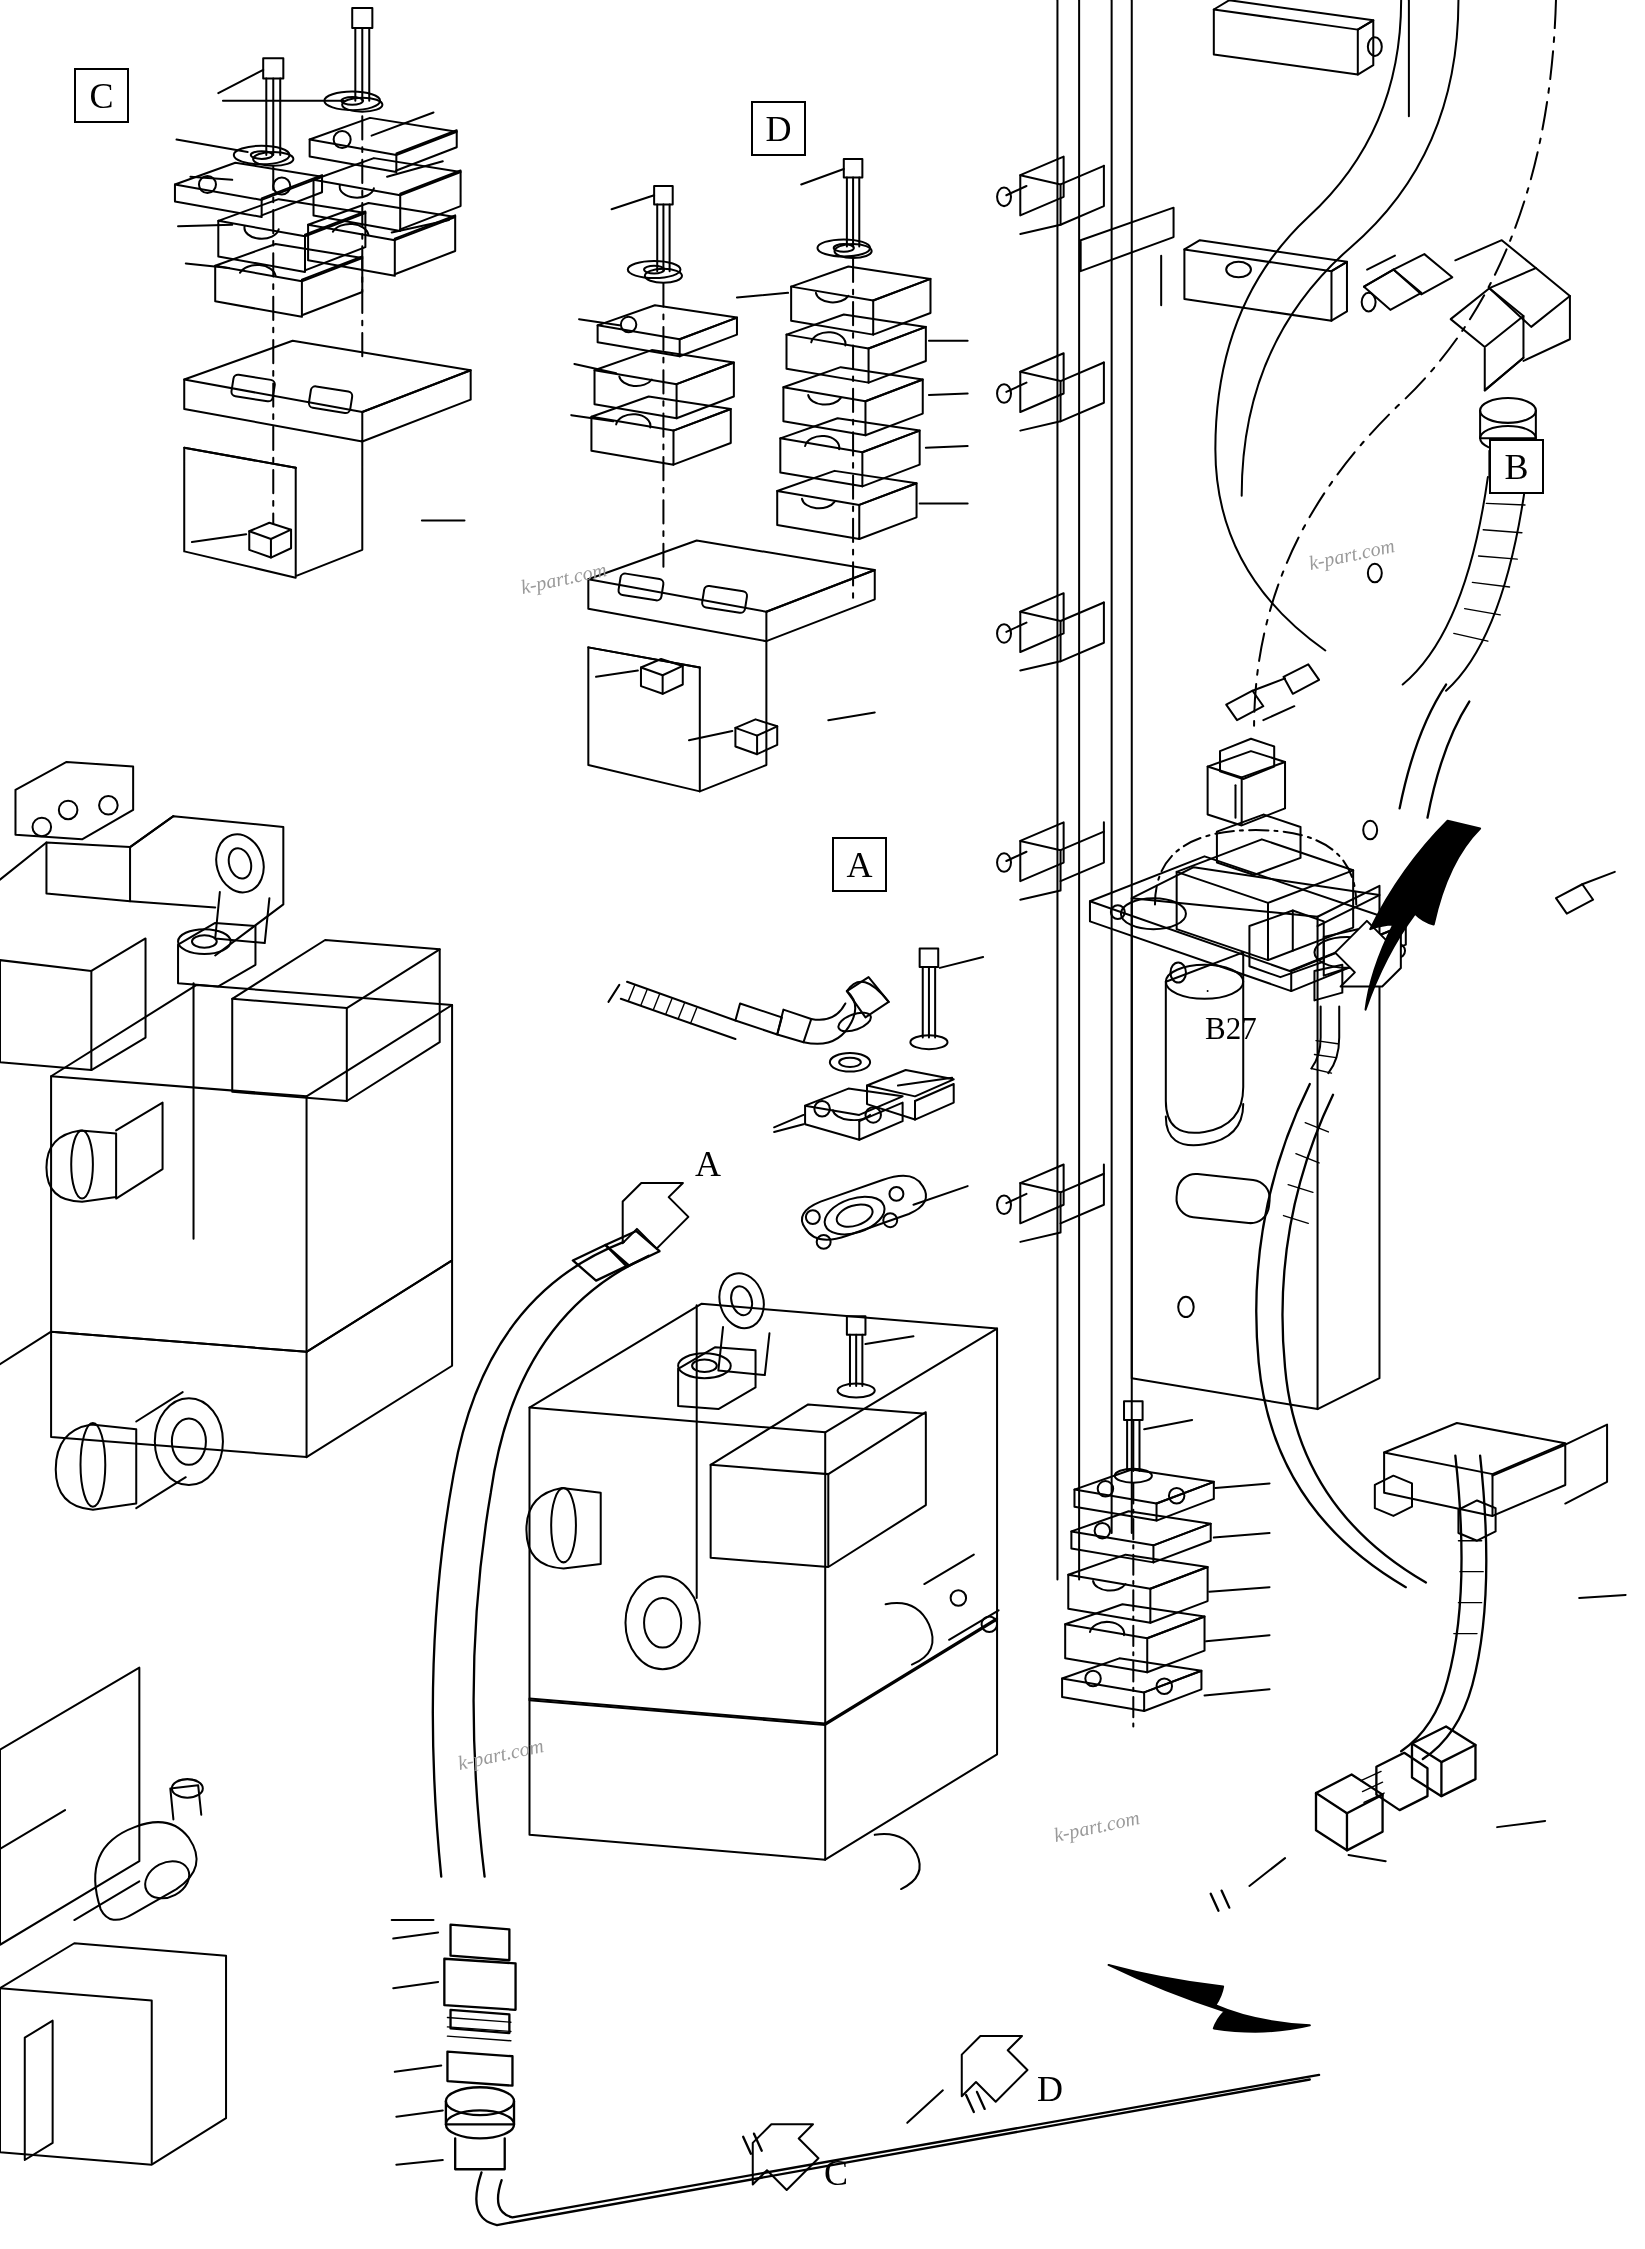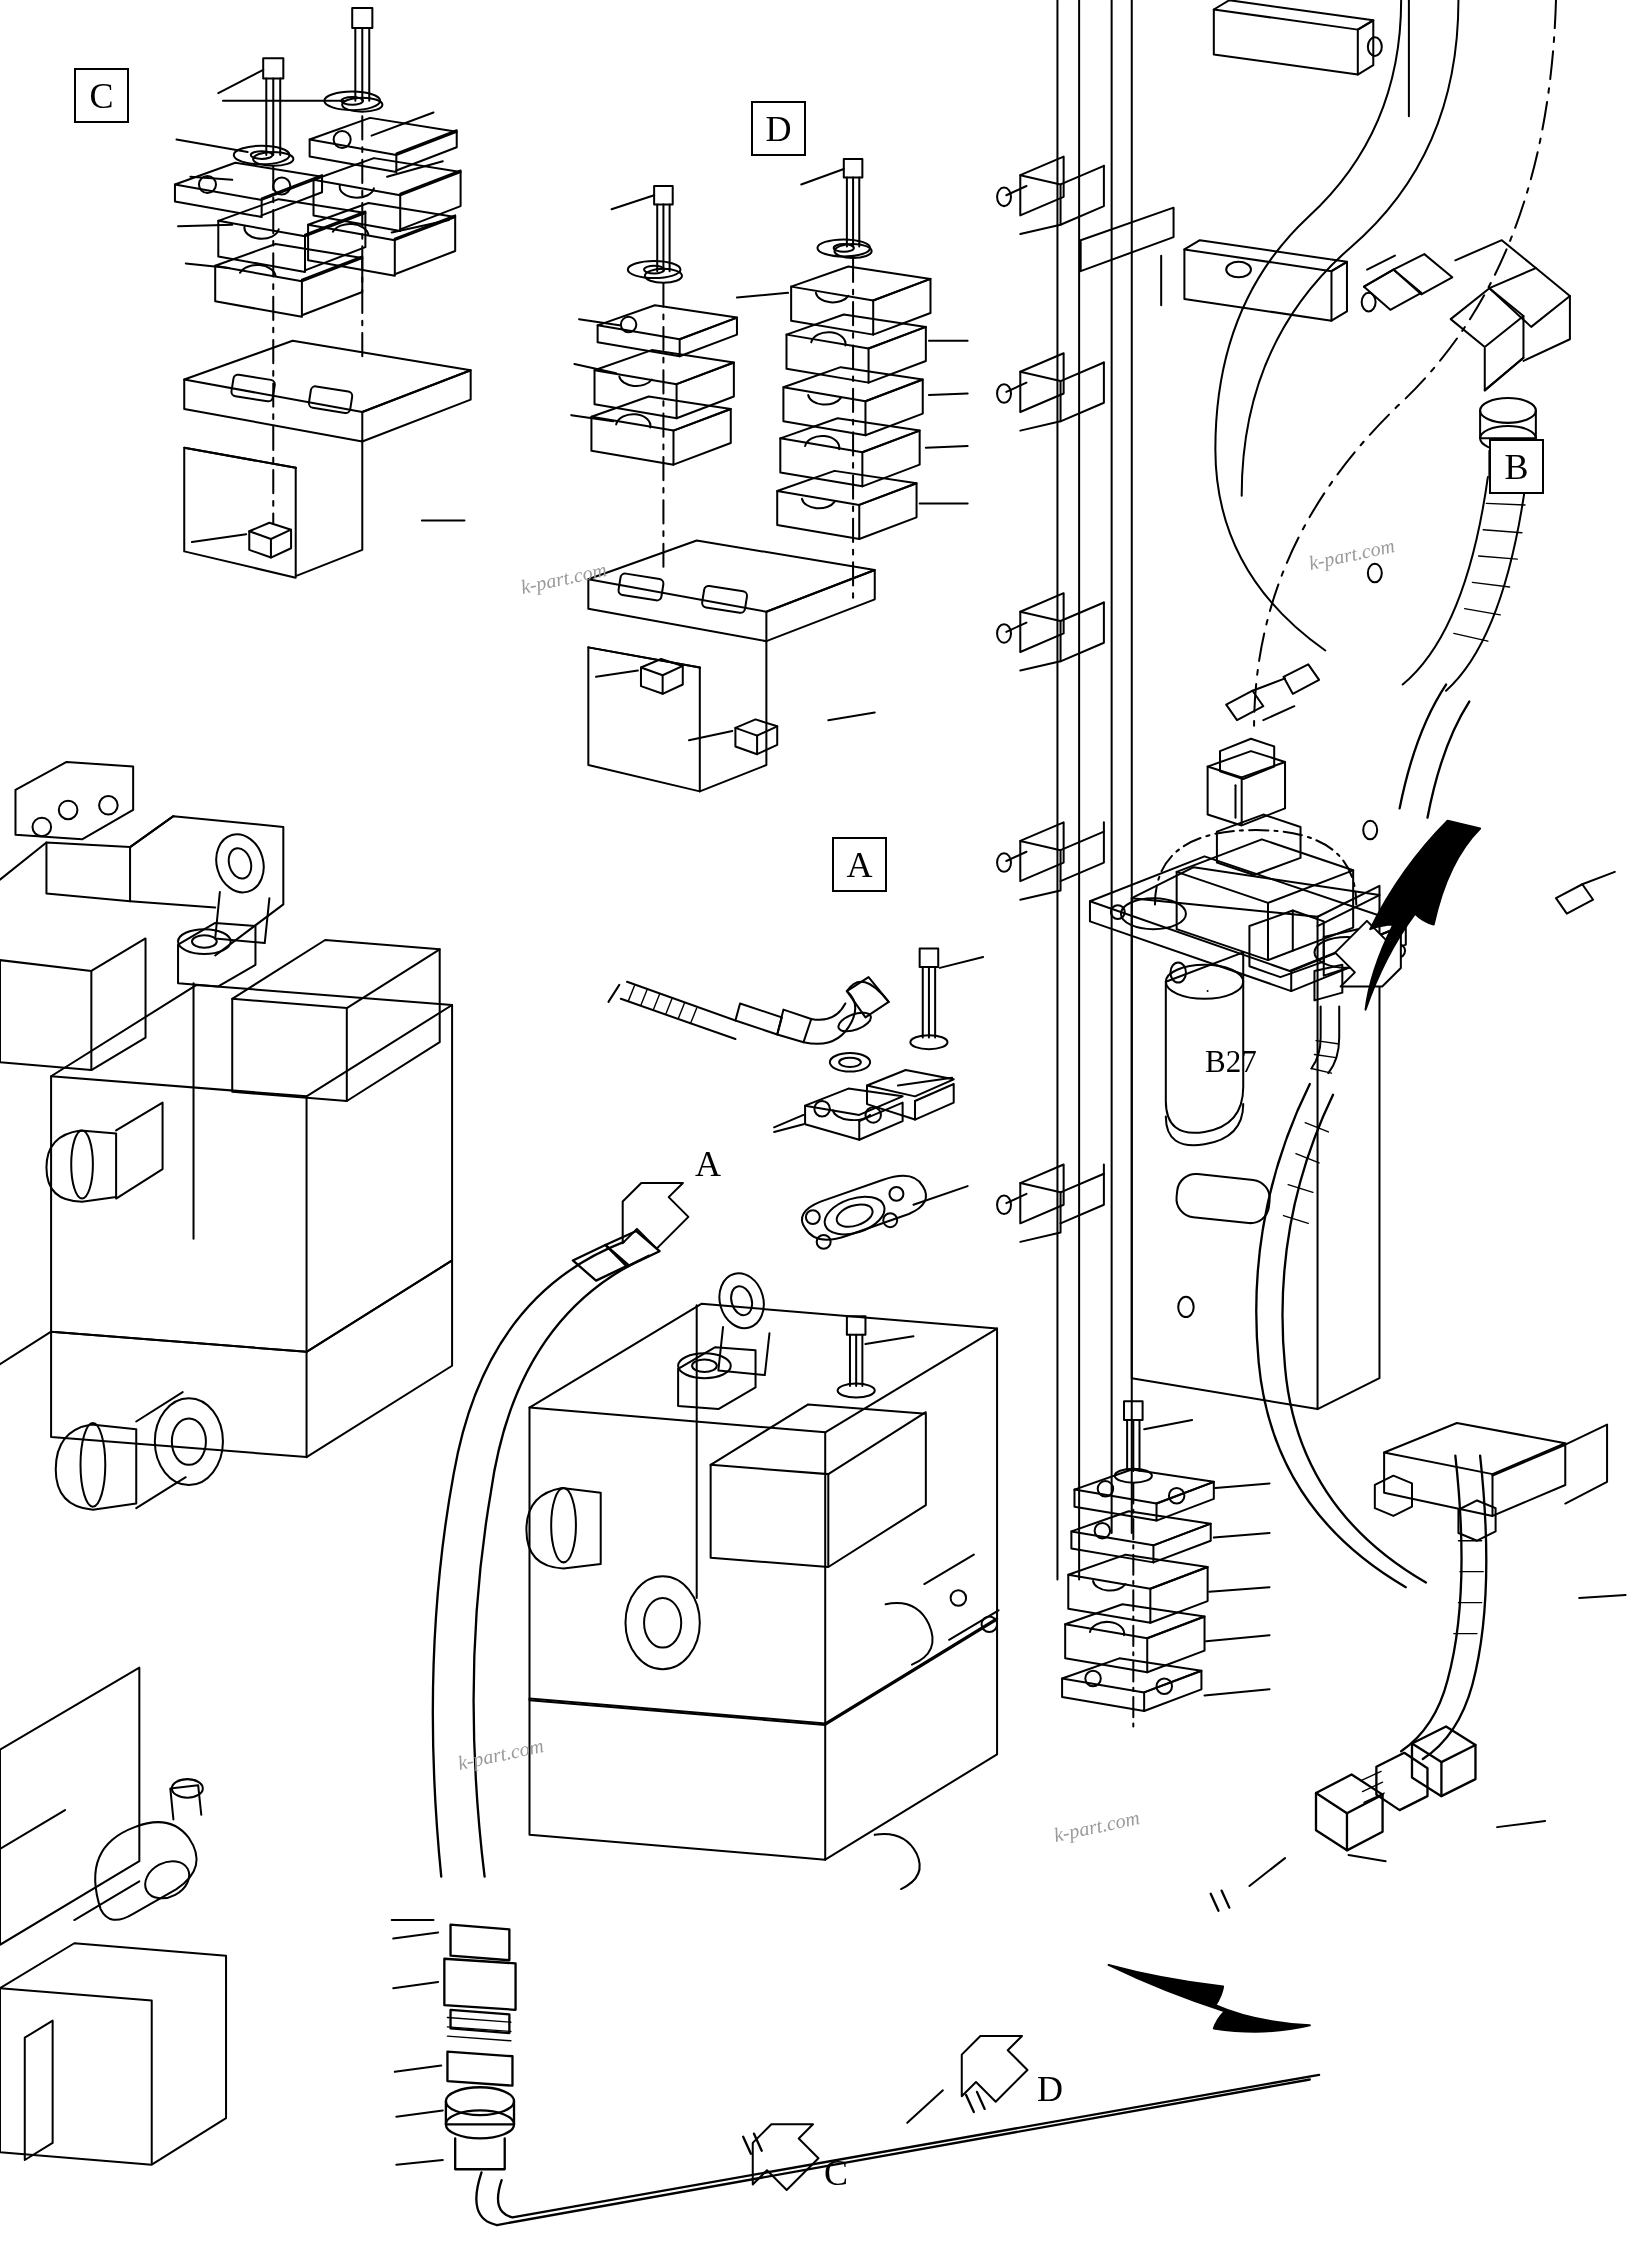--- a/index.html
+++ b/index.html
@@ -699,21 +699,21 @@
   </div>
   <div class="callout-box" style="left:832px; top:837px; width:51px; height:51px;">
     <span>A</span>
   </div>
 
   <div class="arrow-label" style="left:695px; top:1146px;">A</div>
   <div class="arrow-label" style="left:1416px; top:848px;">B</div>
   <div class="arrow-label" style="left:824px; top:2155px;">C</div>
   <div class="arrow-label" style="left:1037px; top:2071px;">D</div>
 
-  <div class="part-label" style="left:1205px; top:1046px;">B27</div>
+  <div class="part-label" style="left:1205px; top:1013px;">B27</div>
 
   <div class="watermark" style="left:520px; top:568px; transform:rotate(-12deg);">k-part.com</div>
   <div class="watermark" style="left:1308px; top:544px; transform:rotate(-12deg);">k-part.com</div>
   <div class="watermark" style="left:457px; top:1744px; transform:rotate(-12deg);">k-part.com</div>
   <div class="watermark" style="left:1053px; top:1816px; transform:rotate(-12deg);">k-part.com</div>
 
 </div>
 
 
 </body></html>

